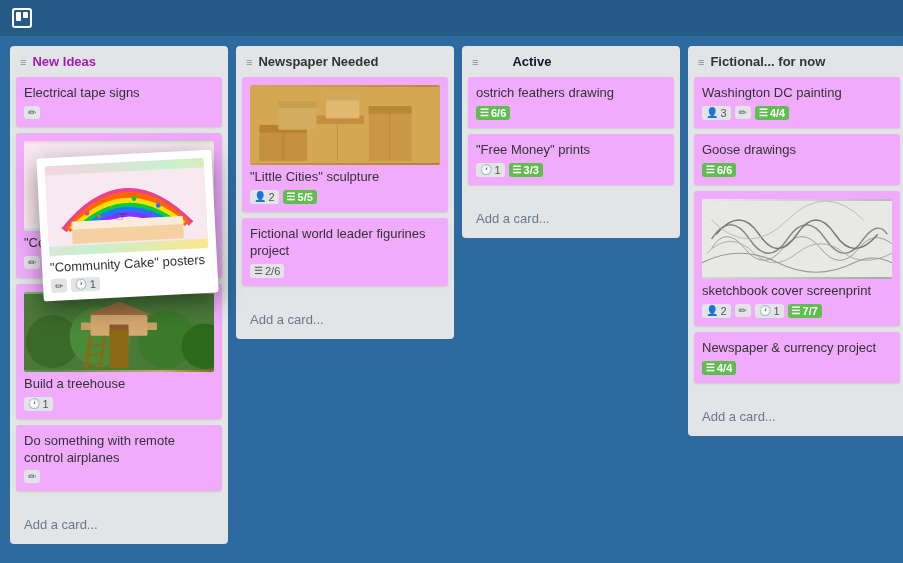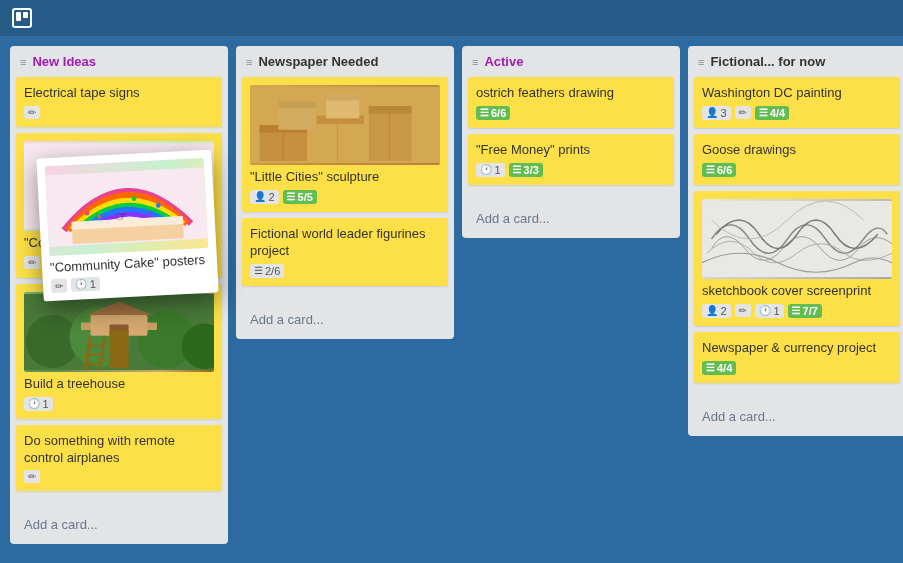--- a/index.html
+++ b/index.html
@@ -56,21 +56,21 @@
       display: flex;
       align-items: center;
       gap: 6px;
     }
     .column-cards {
       overflow-y: auto;
       flex: 1;
       padding: 0 6px 6px 6px;
     }
     .card {
-      background: #fde047;
+      background: #f0abfc;
       border-radius: 3px;
       margin-bottom: 6px;
       padding: 8px;
       box-shadow: 0 1px 2px rgba(0,0,0,0.1);
       cursor: pointer;
       position: relative;
     }
     .card-title {
       font-size: 13px;
       color: #333;
@@ -273,21 +273,21 @@
           <div class="card-badges">
             <span class="badge badge-gray"><span class="badge-icon">☰</span> 2/6</span>
           </div>
         </div>
       </div>
       <div class="add-card">Add a card...</div>
     </div>
     <div class="column">
       <div class="column-header">
         <span style="color:#888;font-size:11px;">≡</span>
-    <span style="font-size:13px;font-weight:bold;color:#a21caf;">Active</span>
+    <span style="font-size:13px;font-weight:bold;color:#0f172a;margin-left:28px;">Active</span>
       </div>
       <div class="column-cards">
         <div class="card">
           <div class="card-title">ostrich feathers drawing</div>
           <div class="card-badges">
             <span class="badge badge-green"><span class="badge-icon">☰</span> 6/6</span>
           </div>
         </div>
         <div class="card">
           <div class="card-title">"Free Money" prints</div>

